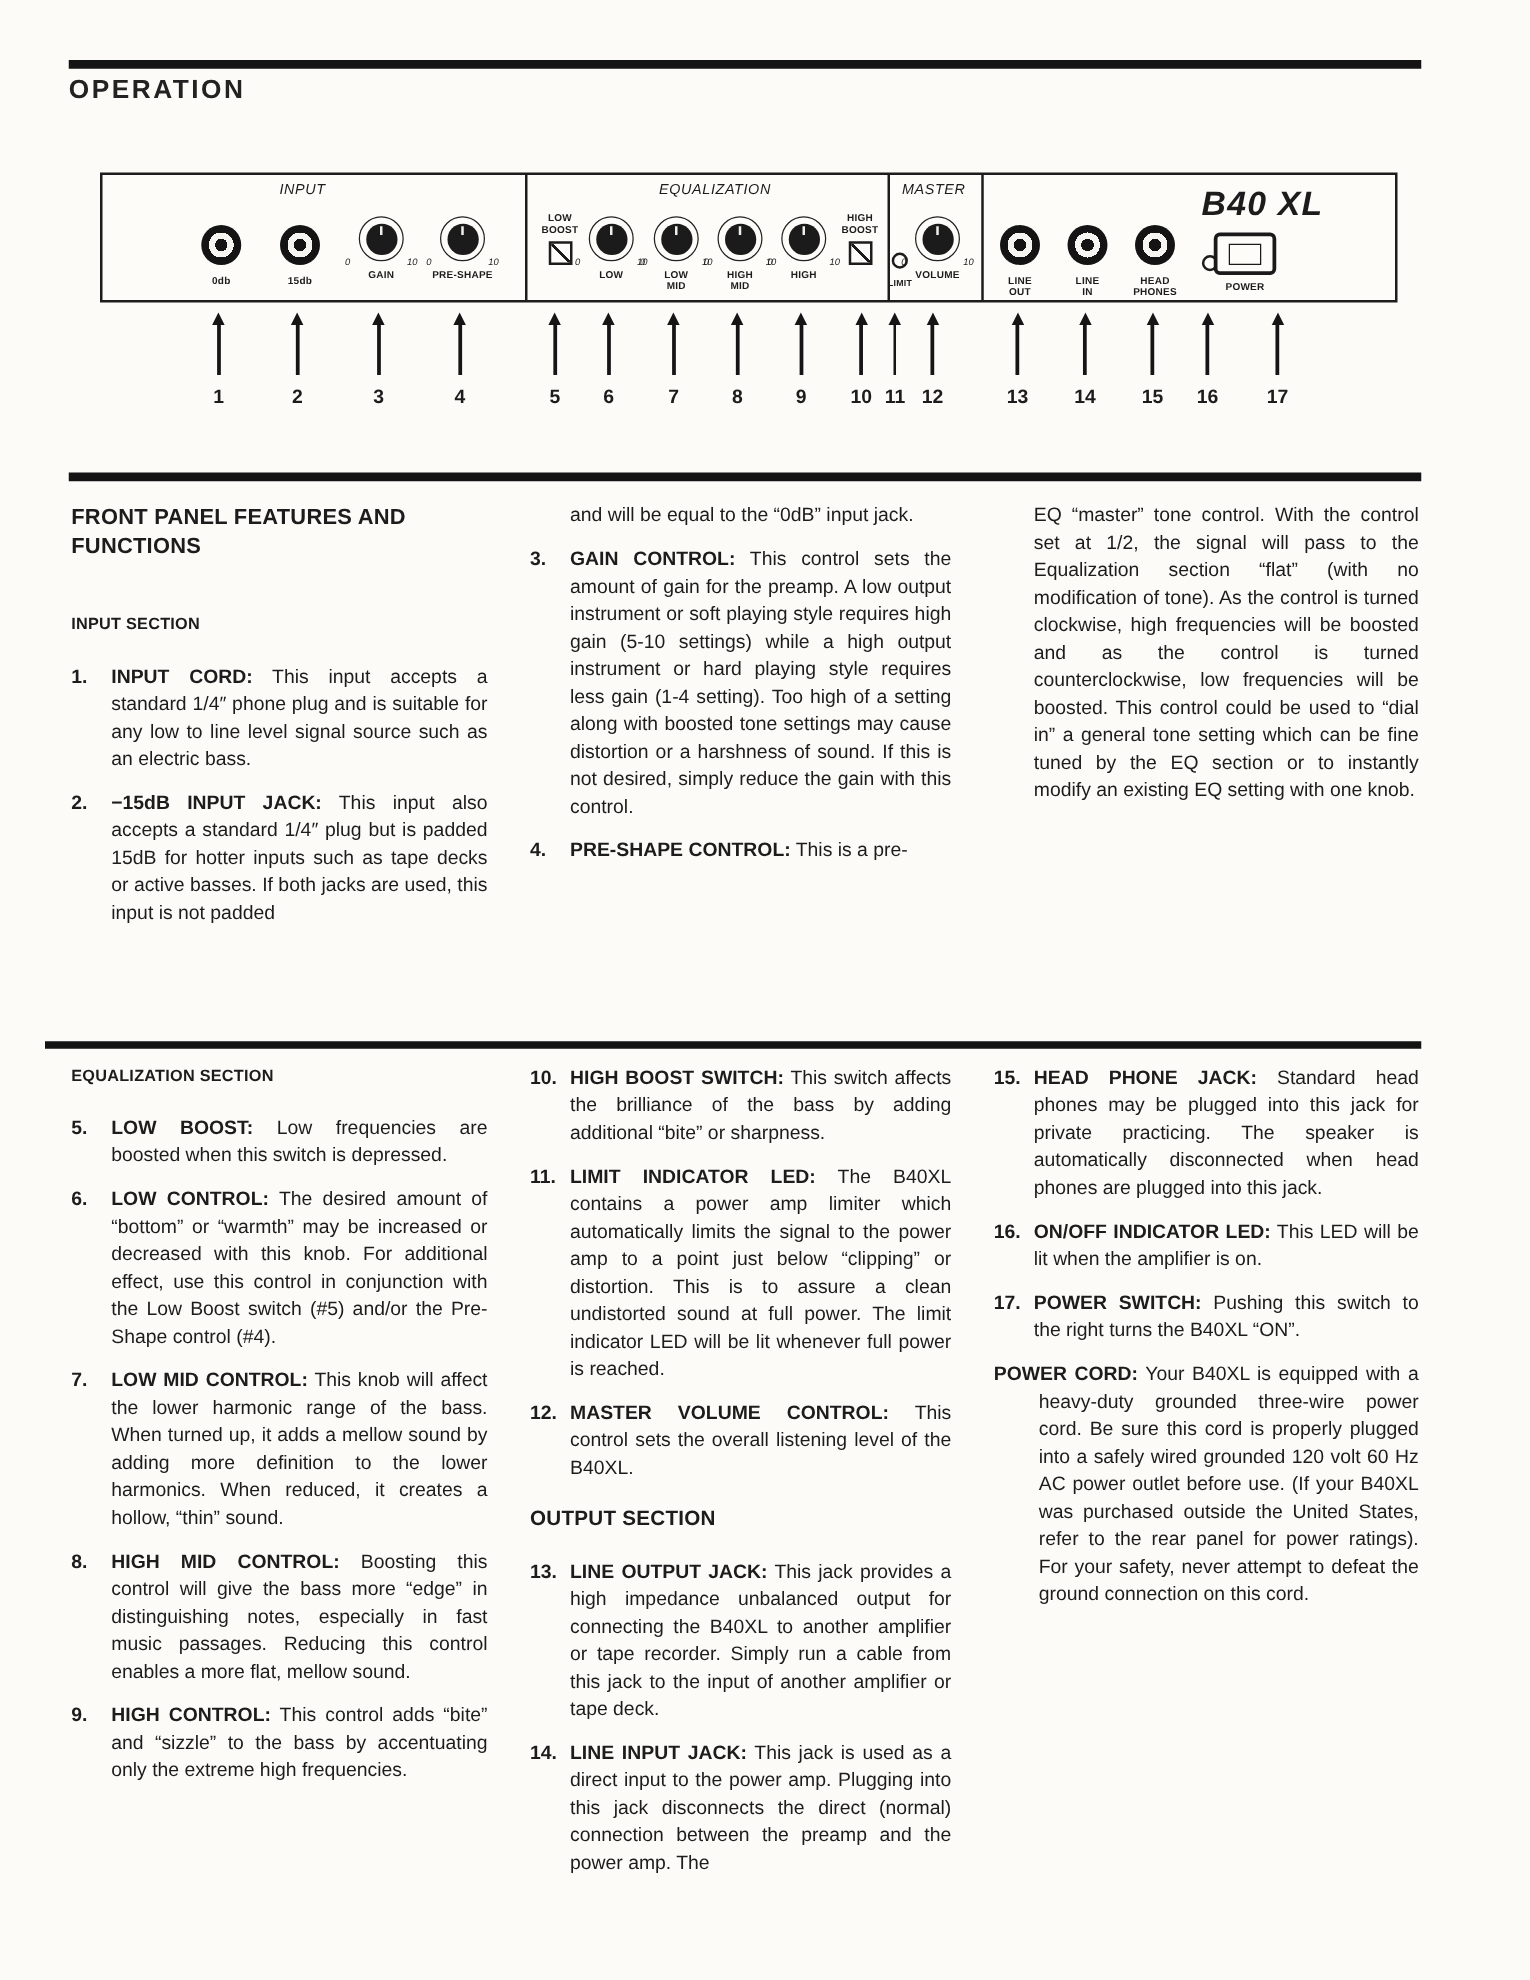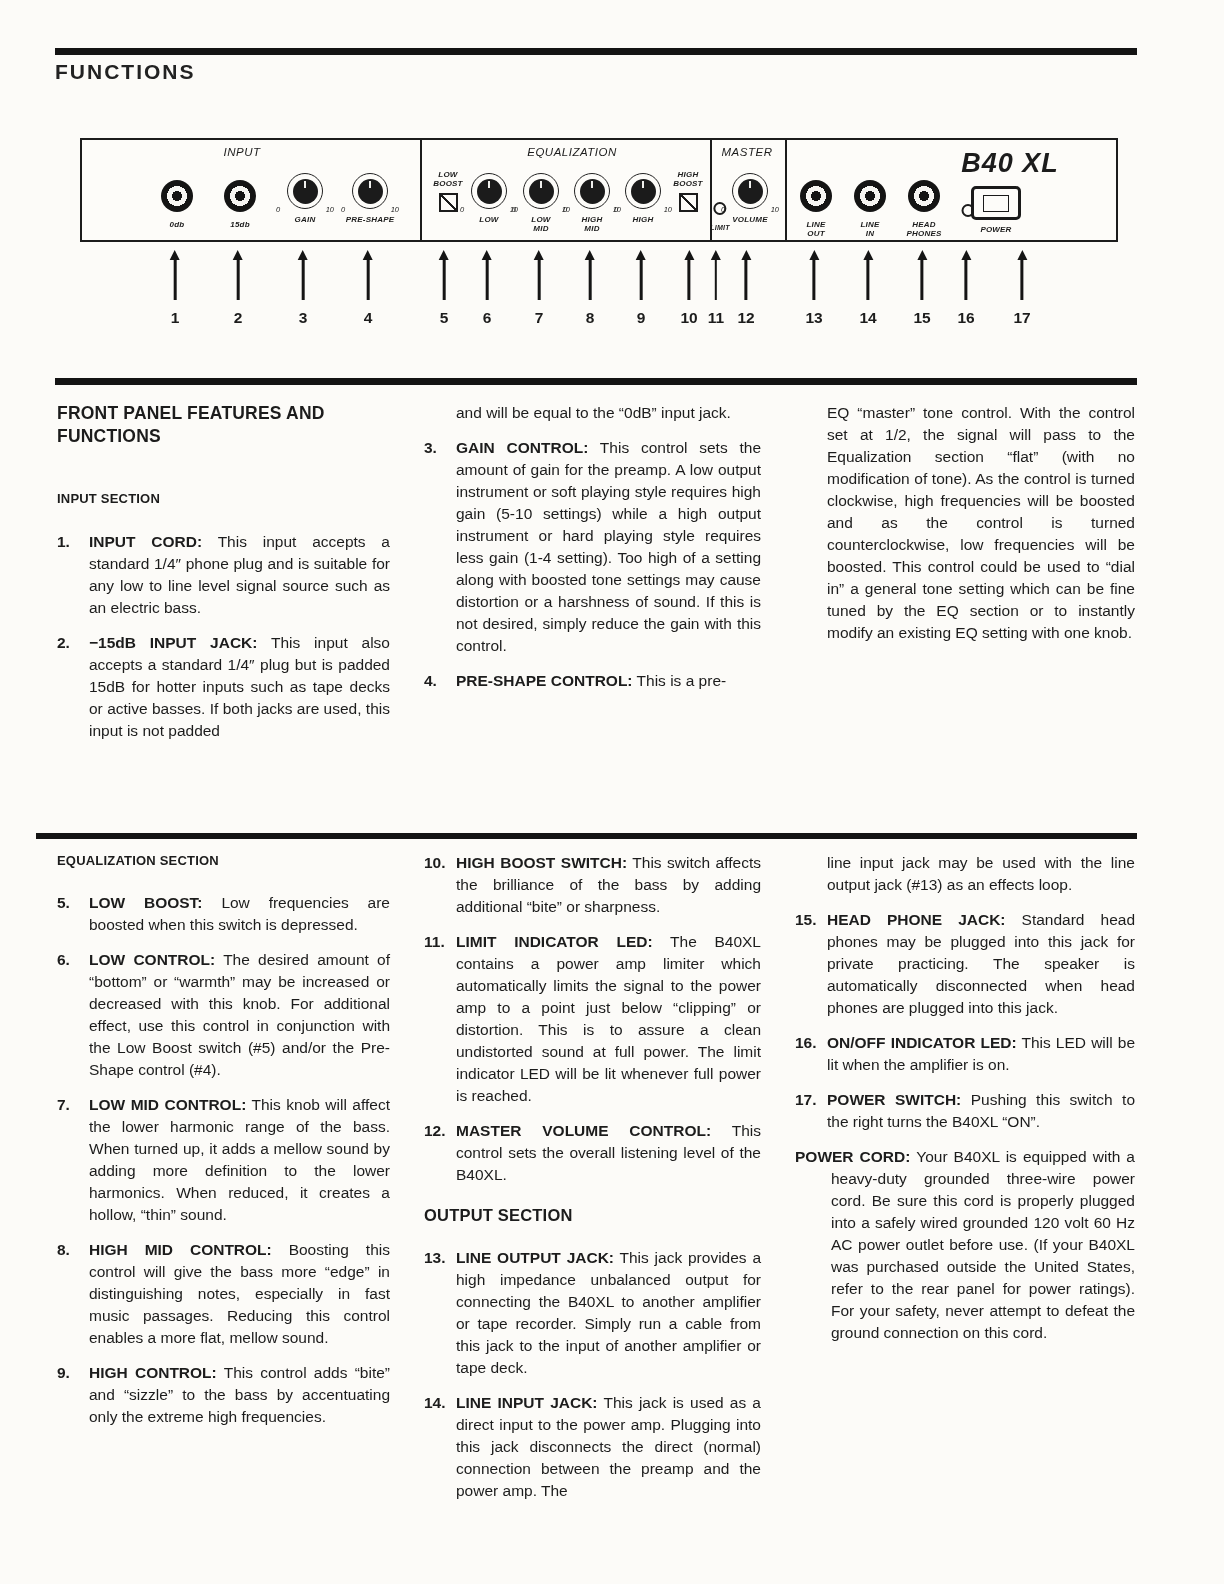--- a/index.html
+++ b/index.html
@@ -21,21 +21,21 @@
   .panel {
     position:absolute; left:80px; top:138px; width:1034px; height:100px;
     border:2.5px solid #1c1c1c; background:#fdfcf9;
   }
   .seclabel {
     position:absolute; top:6px; transform:translateX(-50%);
     font-style:italic; font-size:11.5px; letter-spacing:.5px; white-space:nowrap;
   }
   .vline { position:absolute; top:0; bottom:0; width:2px; background:#1c1c1c; }
   .clabel {
-    font-style:italic; font-weight:700; font-size:8px; line-height:1.15;
+    font-weight:700; font-size:8px; line-height:1.15;
     letter-spacing:.2px; white-space:pre-line; 
   }
   .jgroup { position:absolute; top:40px; transform:translateX(-50%); width:64px; text-align:center; }
   .jack {
     width:32px; height:32px; border-radius:50%; margin:0 auto;
     background:radial-gradient(circle at 50% 50%, #141414 0 5px, #f6f5f2 5px 10px, #141414 10px 16px);
   }
   .jgroup .clabel { margin-top:8px; }
   .kgroup { position:absolute; top:33px; transform:translateX(-50%); width:70px; text-align:center; }
   .knob {
@@ -103,21 +103,21 @@
   .cont { margin:0 0 13px; padding-left:32px; text-align:justify; }
   .hang { margin:0; padding-left:36px; text-indent:-36px; text-align:justify; }
   b { font-weight:700; }
 </style>
 </head>
 <body>
 
 <div class="page">
 
   <div class="bar top"></div>
-  <h1 class="optitle">FUNCTIONS</h1>
+  <h1 class="optitle">OPERATION</h1>
 
   <div class="panel">
     <span class="seclabel" style="left:160px">INPUT</span>
     <span class="seclabel" style="left:490px">EQUALIZATION</span>
     <span class="seclabel" style="left:665px">MASTER</span>
 
     <div class="vline" style="left:338px"></div>
     <div class="vline" style="left:628px"></div>
     <div class="vline" style="left:703px"></div>
 
@@ -394,21 +394,20 @@
       <div class="item">
         <span class="num">13.</span>
         <p class="body"><b>LINE OUTPUT JACK:</b> <span>This jack provides a high impedance unbalanced output for connecting the B40XL to another amplifier or tape recorder. Simply run a cable from this jack to the input of another amplifier or tape deck.</span></p>
       </div>
       <div class="item">
         <span class="num">14.</span>
         <p class="body"><b>LINE INPUT JACK:</b> <span>This jack is used as a direct input to the power amp. Plugging into this jack disconnects the direct (normal) connection between the preamp and the power amp. The</span></p>
       </div>
     </div>
     <div class="col3">
-      <p class="cont">line input jack may be used with the line output jack (#13) as an effects loop.</p>
       <div class="item">
         <span class="num">15.</span>
         <p class="body"><b>HEAD PHONE JACK:</b> <span>Standard head phones may be plugged into this jack for private practicing. The speaker is automatically disconnected when head phones are plugged into this jack.</span></p>
       </div>
       <div class="item">
         <span class="num">16.</span>
         <p class="body"><b>ON/OFF INDICATOR LED:</b> <span>This LED will be lit when the amplifier is on.</span></p>
       </div>
       <div class="item">
         <span class="num">17.</span>

